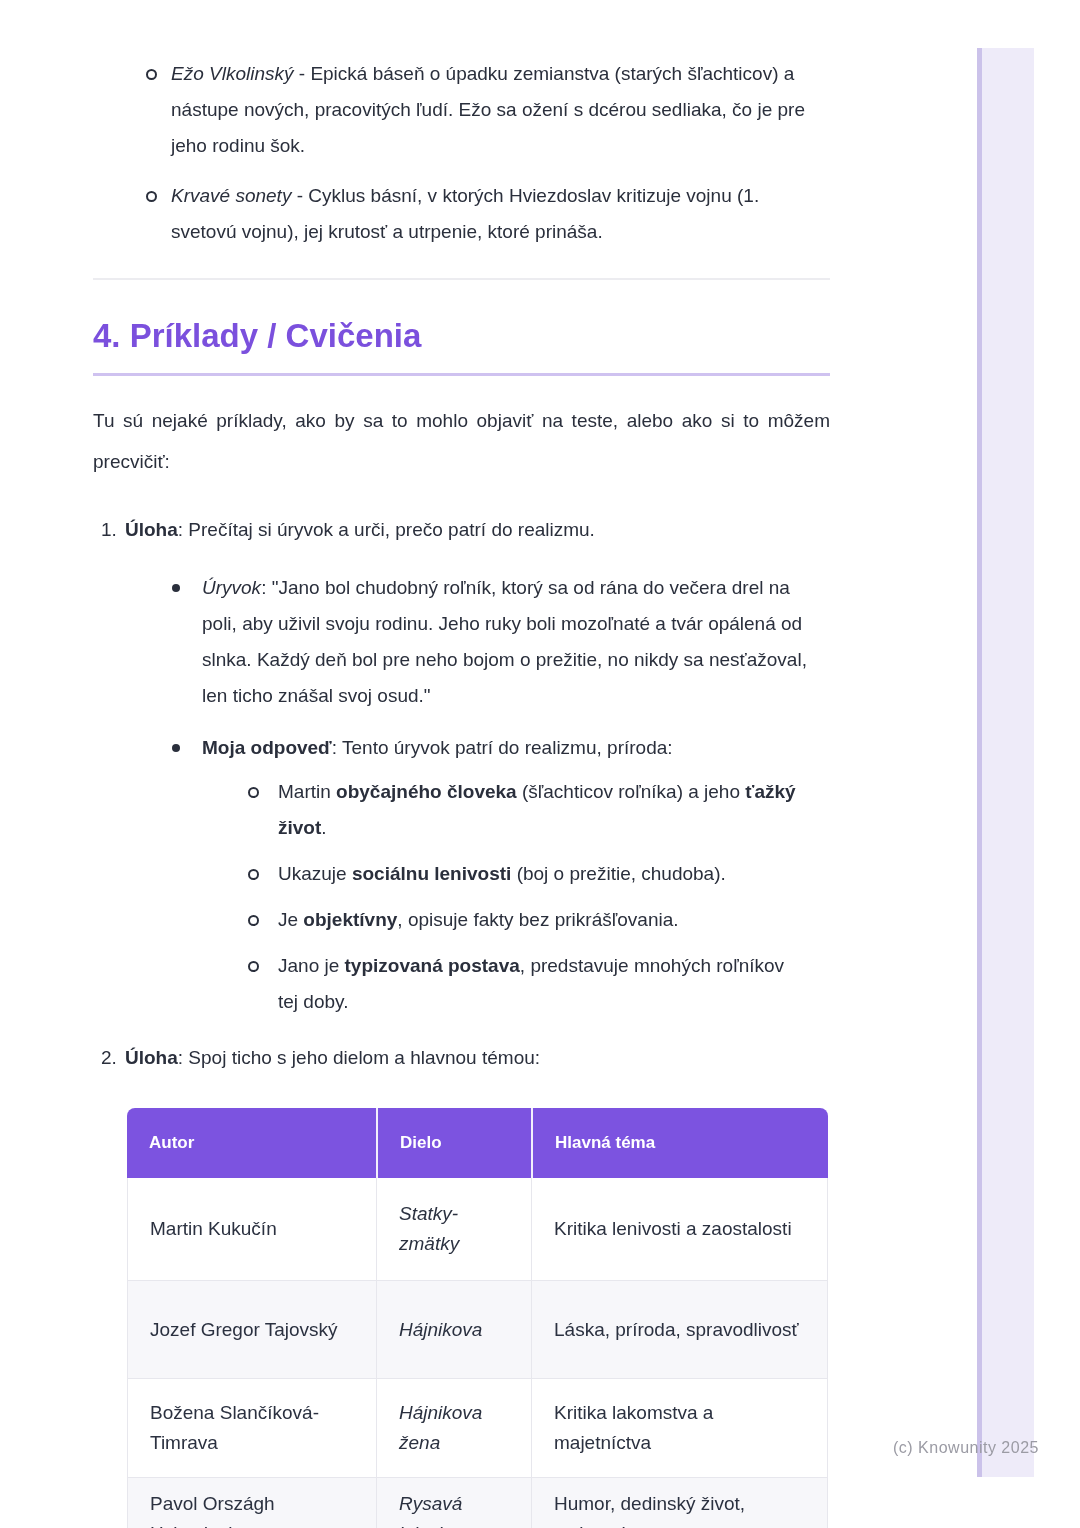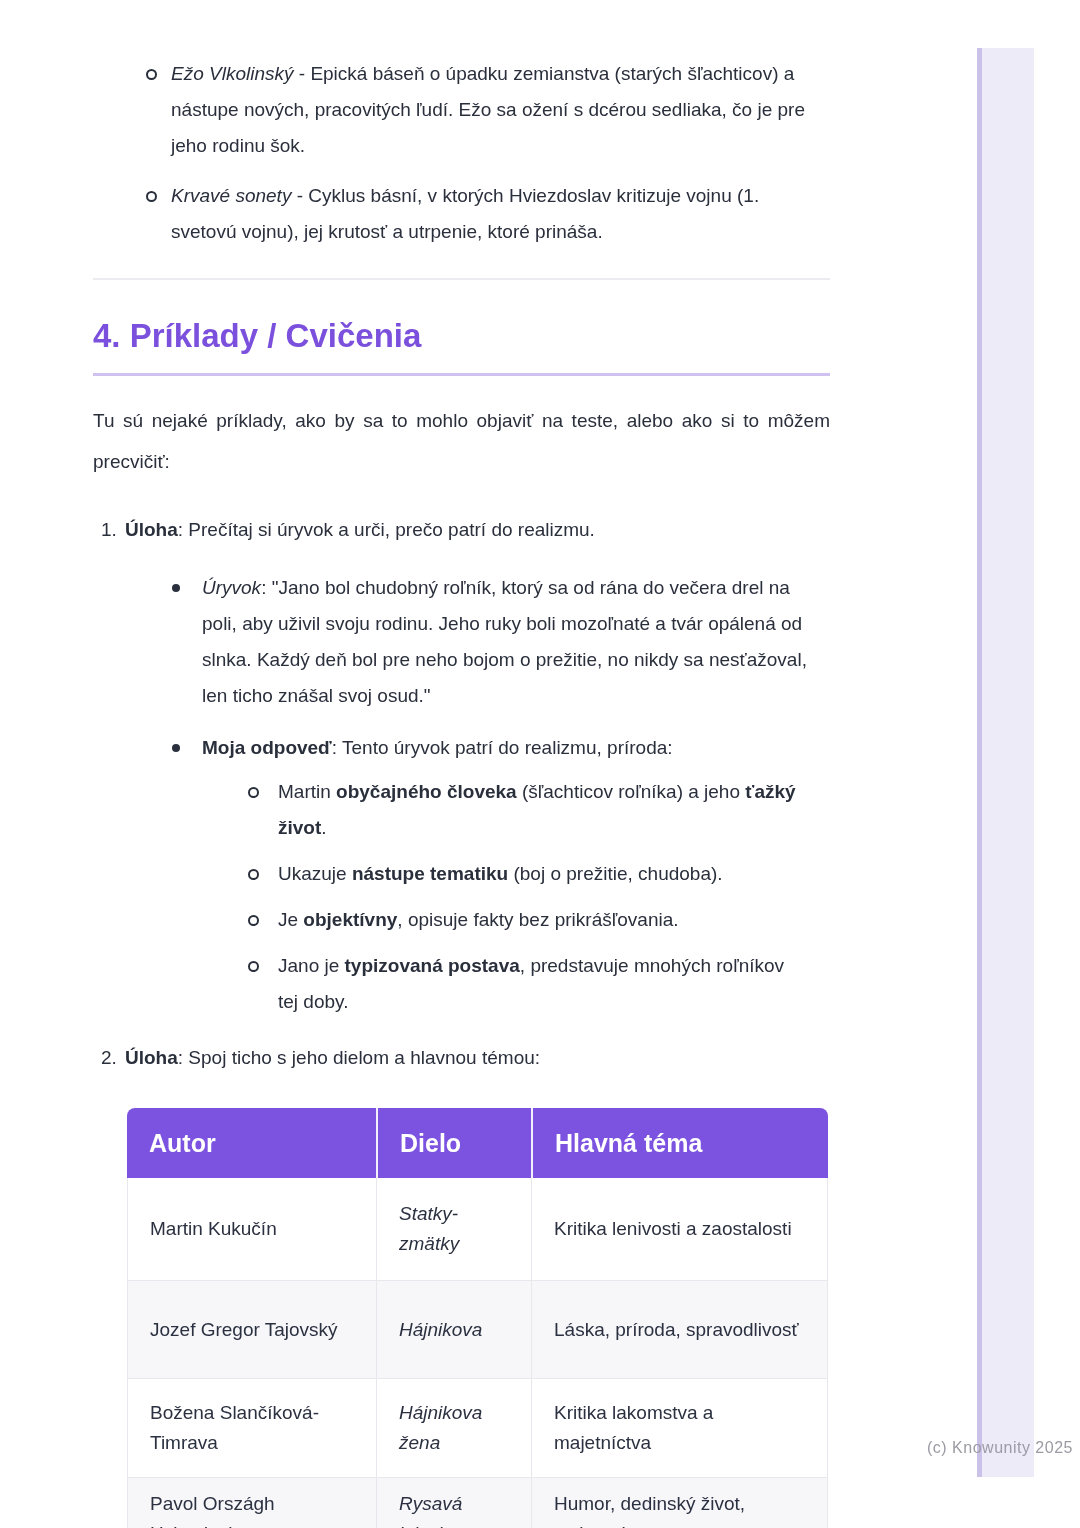--- a/index.html
+++ b/index.html
@@ -62,41 +62,41 @@
   
   .authors-table{
     border-collapse:separate;border-spacing:0;table-layout:fixed;
     width:701px;margin:32px 0 0 34px;
     border-radius:8px 8px 0 0;overflow:hidden;
   }
   .authors-table col.c1{width:249px;}
   .authors-table col.c2{width:155px;}
   .authors-table col.c3{width:297px;}
   .authors-table th{
-    background:#7c53e0;color:#ffffff;font-weight:700;font-size:25px;
+    background:#7c53e0;color:#ffffff;font-weight:700;font-size:17px;
     text-align:left;padding:0 0 0 22px;height:70px;vertical-align:middle;
   }
   .authors-table th + th{border-left:2px solid #f3effc;}
   .authors-table td{
     font-size:19px;line-height:30px;color:#2b3140;
     padding:10px 16px 10px 22px;vertical-align:middle;
     border-bottom:1px solid #e7e7ed;background:#ffffff;
   }
   .authors-table td + td{border-left:1px solid #e7e7ed;}
   .authors-table td:first-child{border-left:1px solid #e7e7ed;}
   .authors-table td:last-child{border-right:1px solid #e7e7ed;}
   .authors-table tbody tr:nth-child(even) td{background:#f7f7fa;}
   .authors-table tbody tr:nth-child(1) td{height:82px;}
   .authors-table tbody tr:nth-child(2) td{height:77px;}
   .authors-table tbody tr:nth-child(3) td{height:78px;}
   .authors-table tbody tr:nth-child(4) td{height:62px;border-bottom:1px solid #e7e7ed;}
   .dielo-cell{font-style:italic;}
   
   .footer-credit{
-    position:absolute;top:1437px;left:927px;
+    position:absolute;top:1437px;left:893px;
     font-size:16px;line-height:22px;color:#9b9ba4;letter-spacing:0.5px;
   }
 </style>
 </head>
 <body>
 
 <div class="side-stripe-line"></div>
 <div class="side-stripe-panel"></div>
 
 <div class="content">
@@ -118,21 +118,21 @@
       <span class="task-number">1.</span>
       <span><span style="font-weight: 700;">Úloha</span><span>: Prečítaj si úryvok a urči, prečo patrí do realizmu.</span></span>
       <ul class="sub-list">
         <li>
           <span><span class="lead-italic">Úryvok</span><span>: "Jano bol chudobný roľník, ktorý sa od rána do večera drel na poli, aby uživil svoju rodinu. Jeho ruky boli mozoľnaté a tvár opálená od slnka. Každý deň bol pre neho bojom o prežitie, no nikdy sa nesťažoval, len ticho znášal svoj osud."</span></span>
         </li>
         <li class="answer-item">
           <span><span style="font-weight: 700;">Moja odpoveď</span><span>: Tento úryvok patrí do realizmu, príroda:</span></span>
           <ul class="reason-list">
             <li><span><span>Martin </span><span style="font-weight: 700;">obyčajného človeka</span><span> (šľachticov roľníka) a jeho </span><span style="font-weight: 700;">ťažký život</span><span>.</span></span></li>
-            <li><span><span>Ukazuje </span><span style="font-weight: 700;">nástupe tematiku</span><span> (boj o prežitie, chudoba).</span></span></li>
+            <li><span><span>Ukazuje </span><span style="font-weight: 700;">sociálnu lenivosti</span><span> (boj o prežitie, chudoba).</span></span></li>
             <li><span><span>Je </span><span style="font-weight: 700;">objektívny</span><span>, opisuje fakty bez prikrášľovania.</span></span></li>
             <li><span><span>Jano je </span><span style="font-weight: 700;">typizovaná postava</span><span>, predstavuje mnohých roľníkov tej doby.</span></span></li>
           </ul>
         </li>
       </ul>
     </li>
     <li class="task-item">
       <span class="task-number">2.</span>
       <span><span style="font-weight: 700;">Úloha</span><span>: Spoj ticho s jeho dielom a hlavnou témou:</span></span>
     </li>

